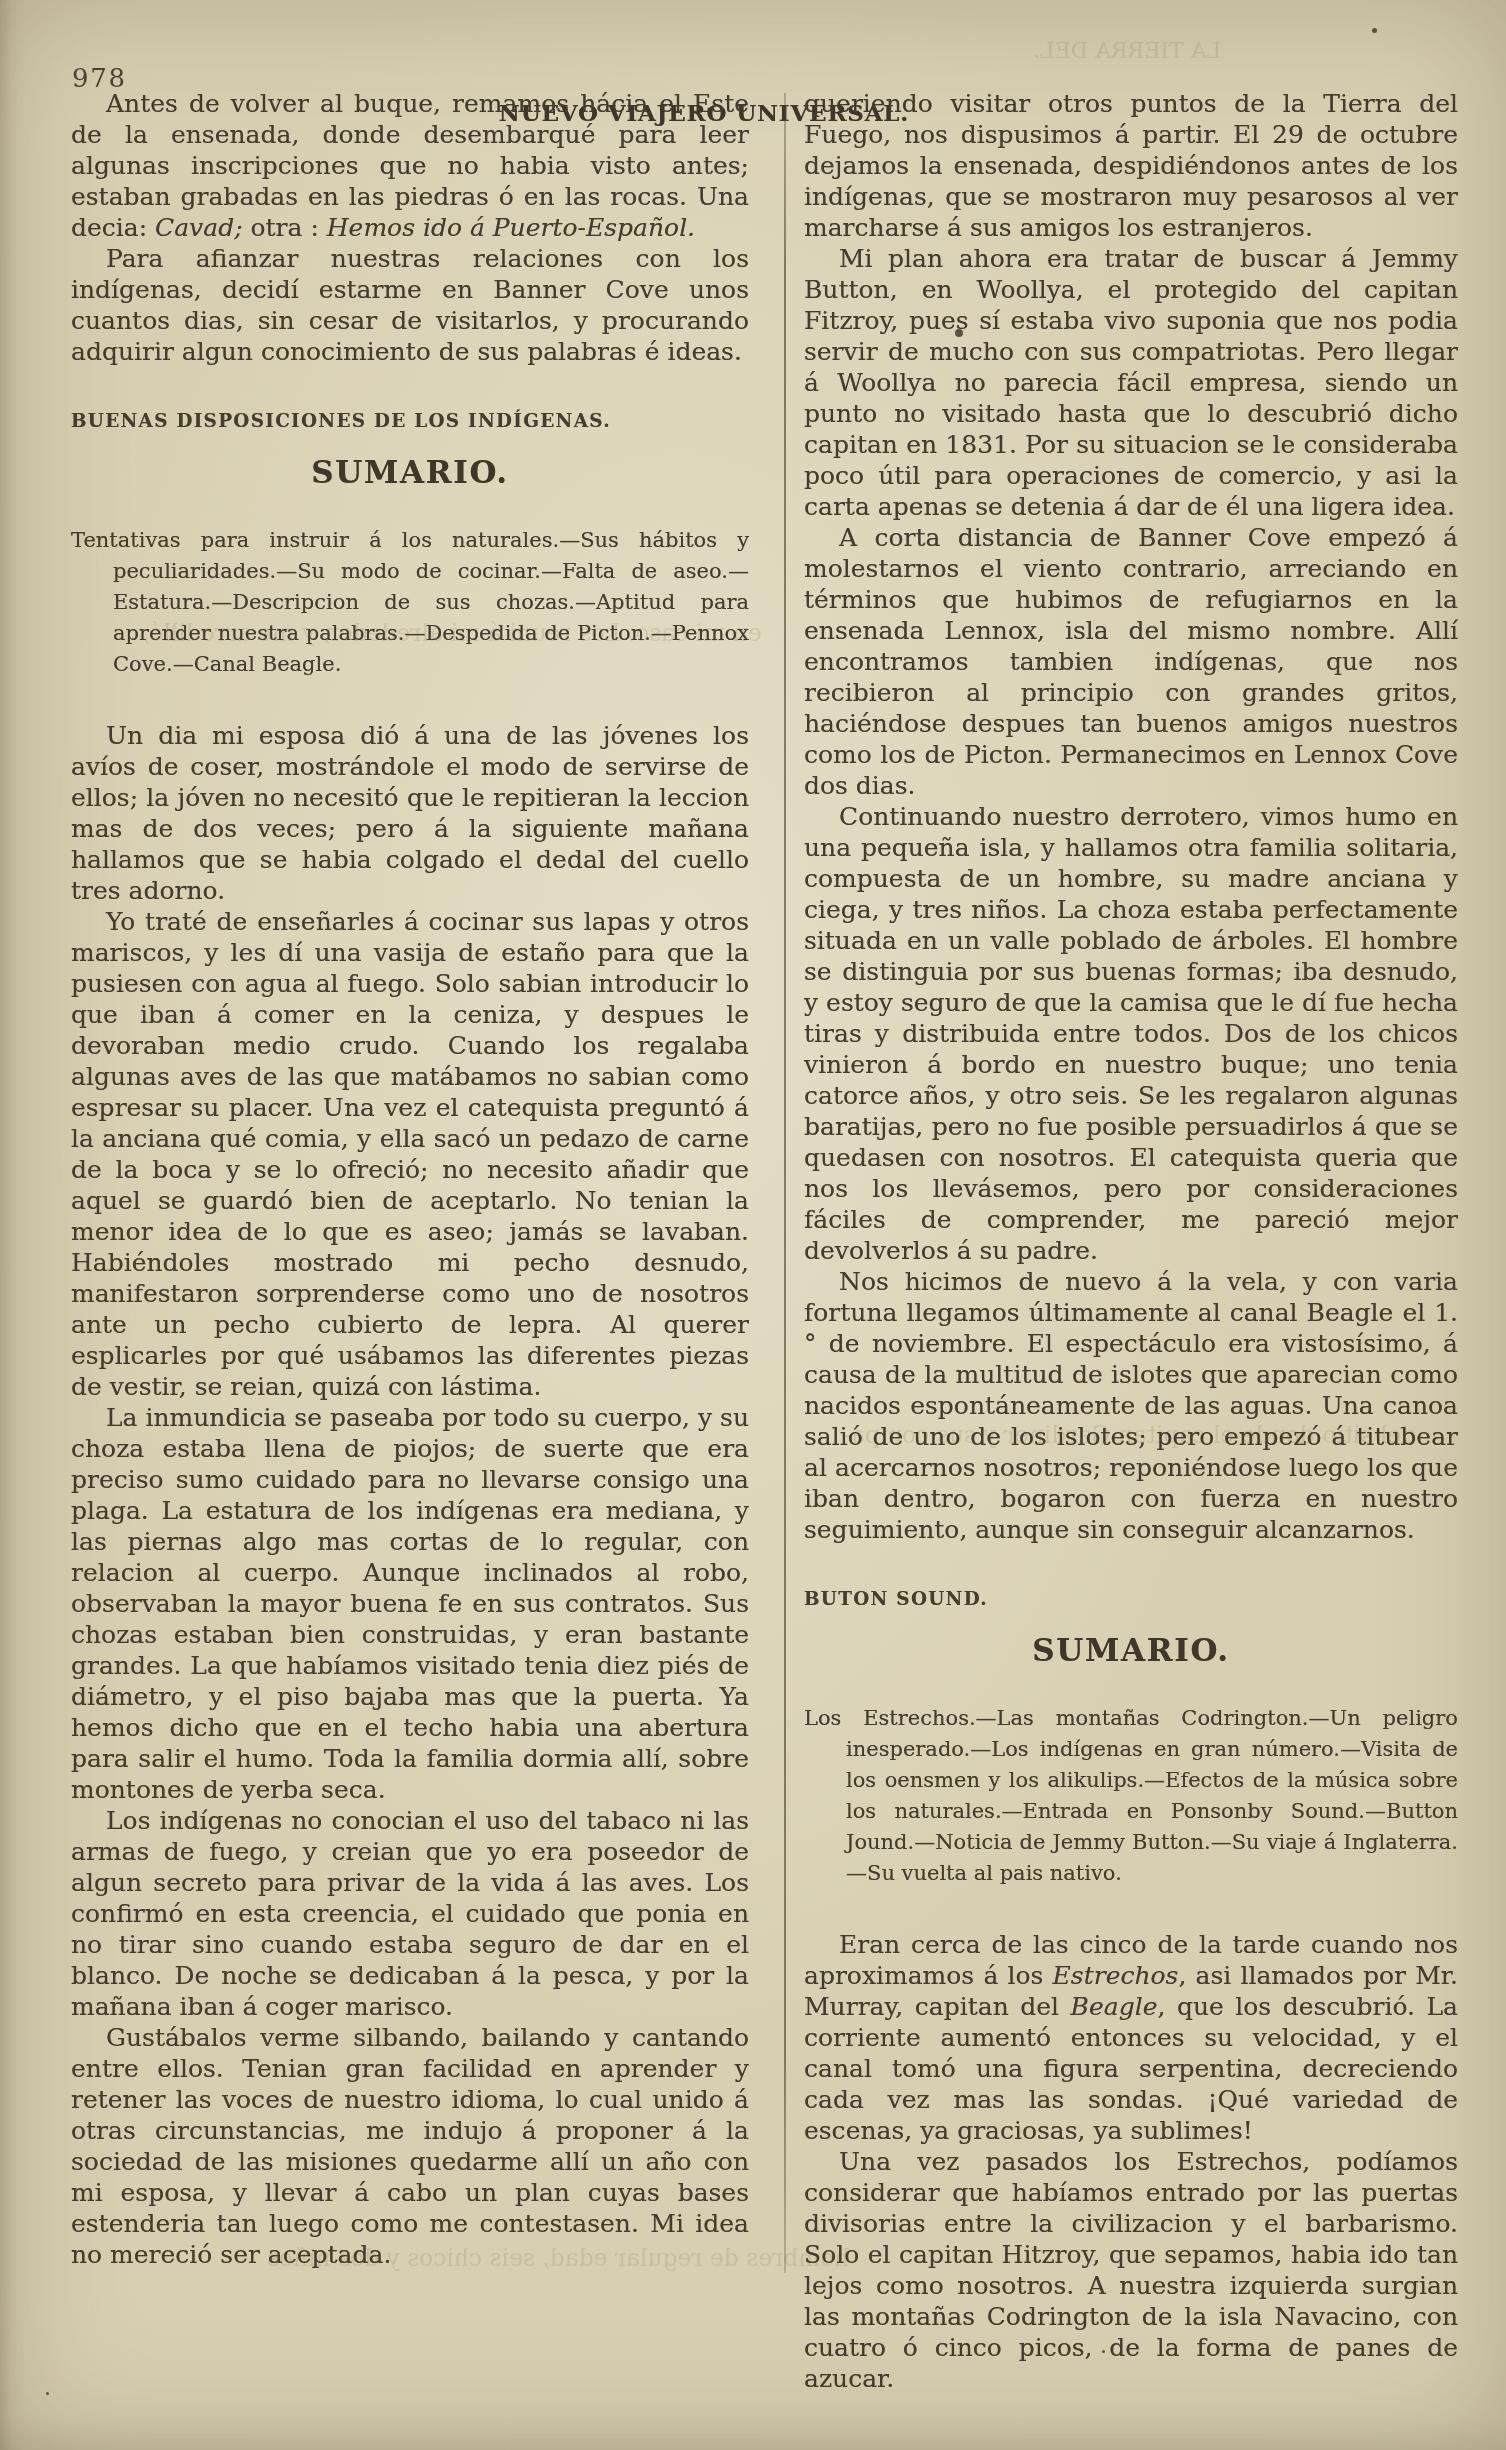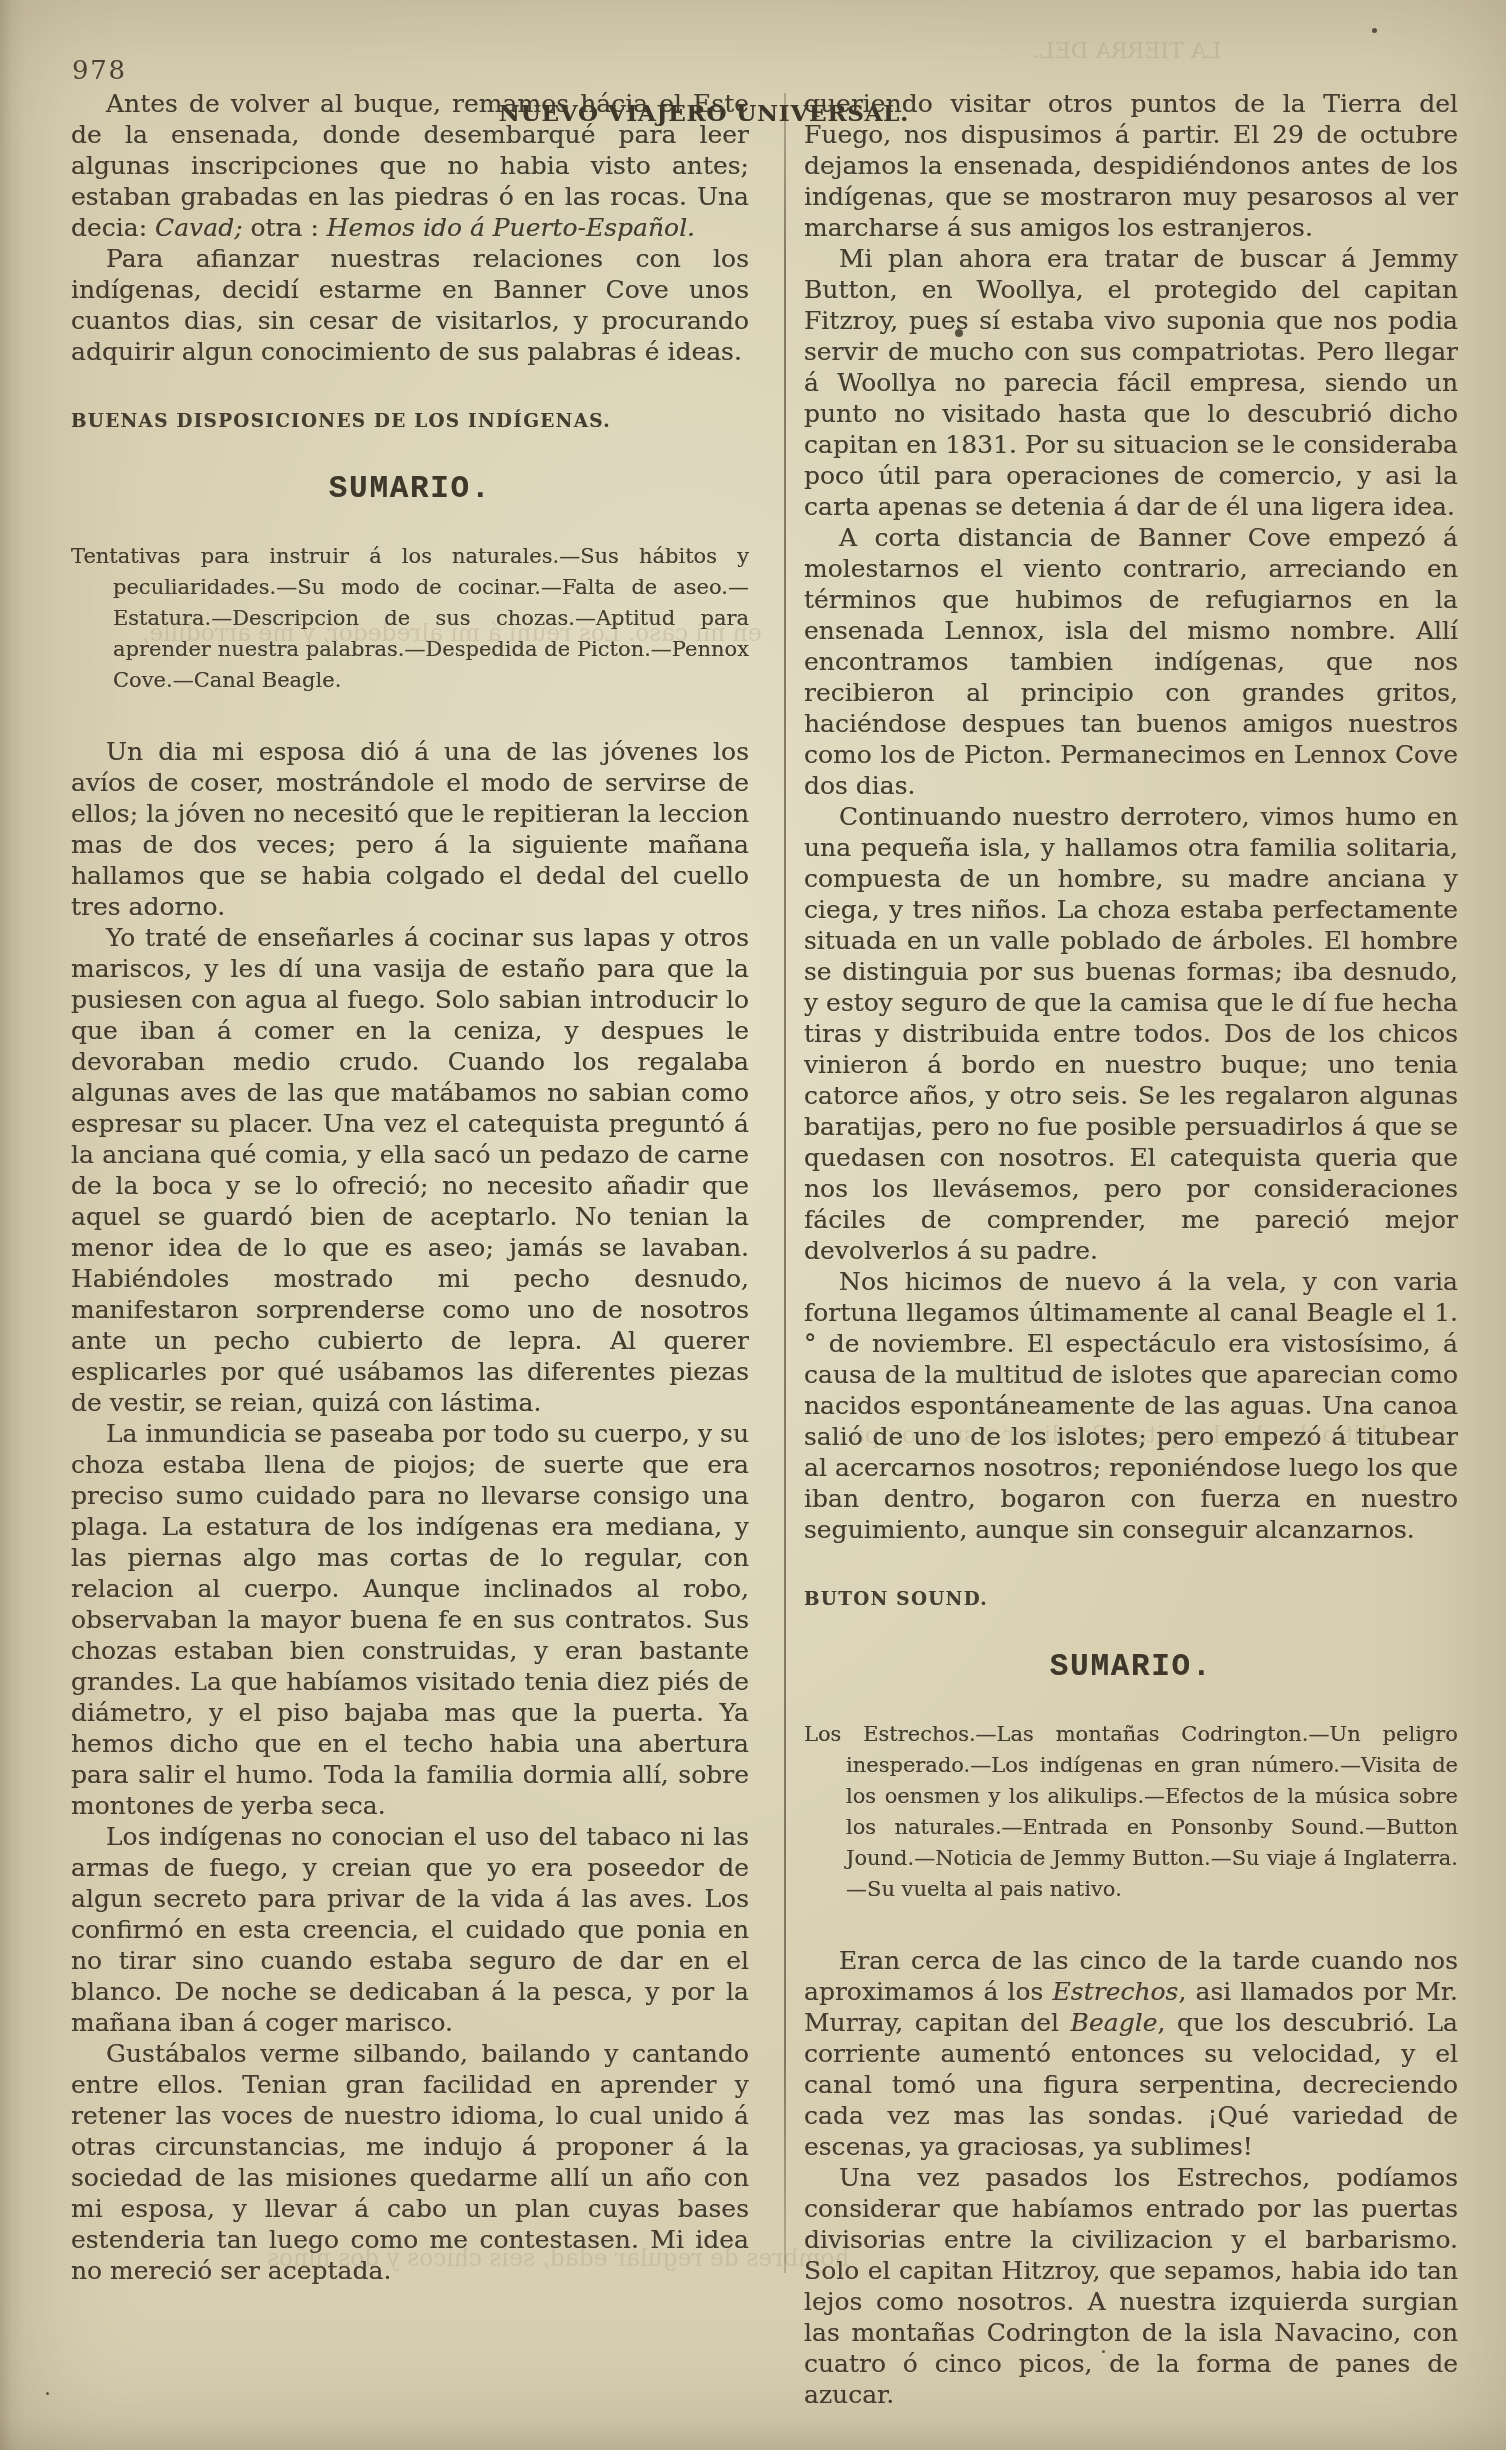--- a/index.html
+++ b/index.html
@@ -22,21 +22,21 @@
   }
   .page::after {
     content: "";
     position: absolute;
     inset: 0;
     box-shadow: inset 0 0 125px rgba(88,74,48,0.30);
     pointer-events: none;
   }
   .pagenum {
     position: absolute;
-    left: 72px; top: 55px;
+    left: 72px; top: 63px;
     font-size: 26px;
     letter-spacing: 1.7px;
     color: #4a4234;
   }
   .headtitle {
     position: absolute;
     left: 704px; top: 52px;
     transform: translateX(-50%);
     font-size: 23px;
     font-weight: bold;
@@ -83,23 +83,22 @@
     font-size: 18.4px;
     letter-spacing: 1.3px;
     margin-top: 38px;
     color: #453d2f;
   }
   .summary-heading {
     text-align: center;
     font-weight: bold;
     font-size: 31px;
     letter-spacing: 1.7px;
-    margin-top: 37px;
+    margin-top: 21px;
     color: #3e372a;
-    font-family: Liberation Mono, monospace;
   }
   .summary {
     font-size: 21px;
     line-height: 31px;
     margin-top: 37px;
     padding-left: 42px;
     text-indent: -42px;
   }
   .summary + .body { margin-top: 40px; }
   .ghost {

